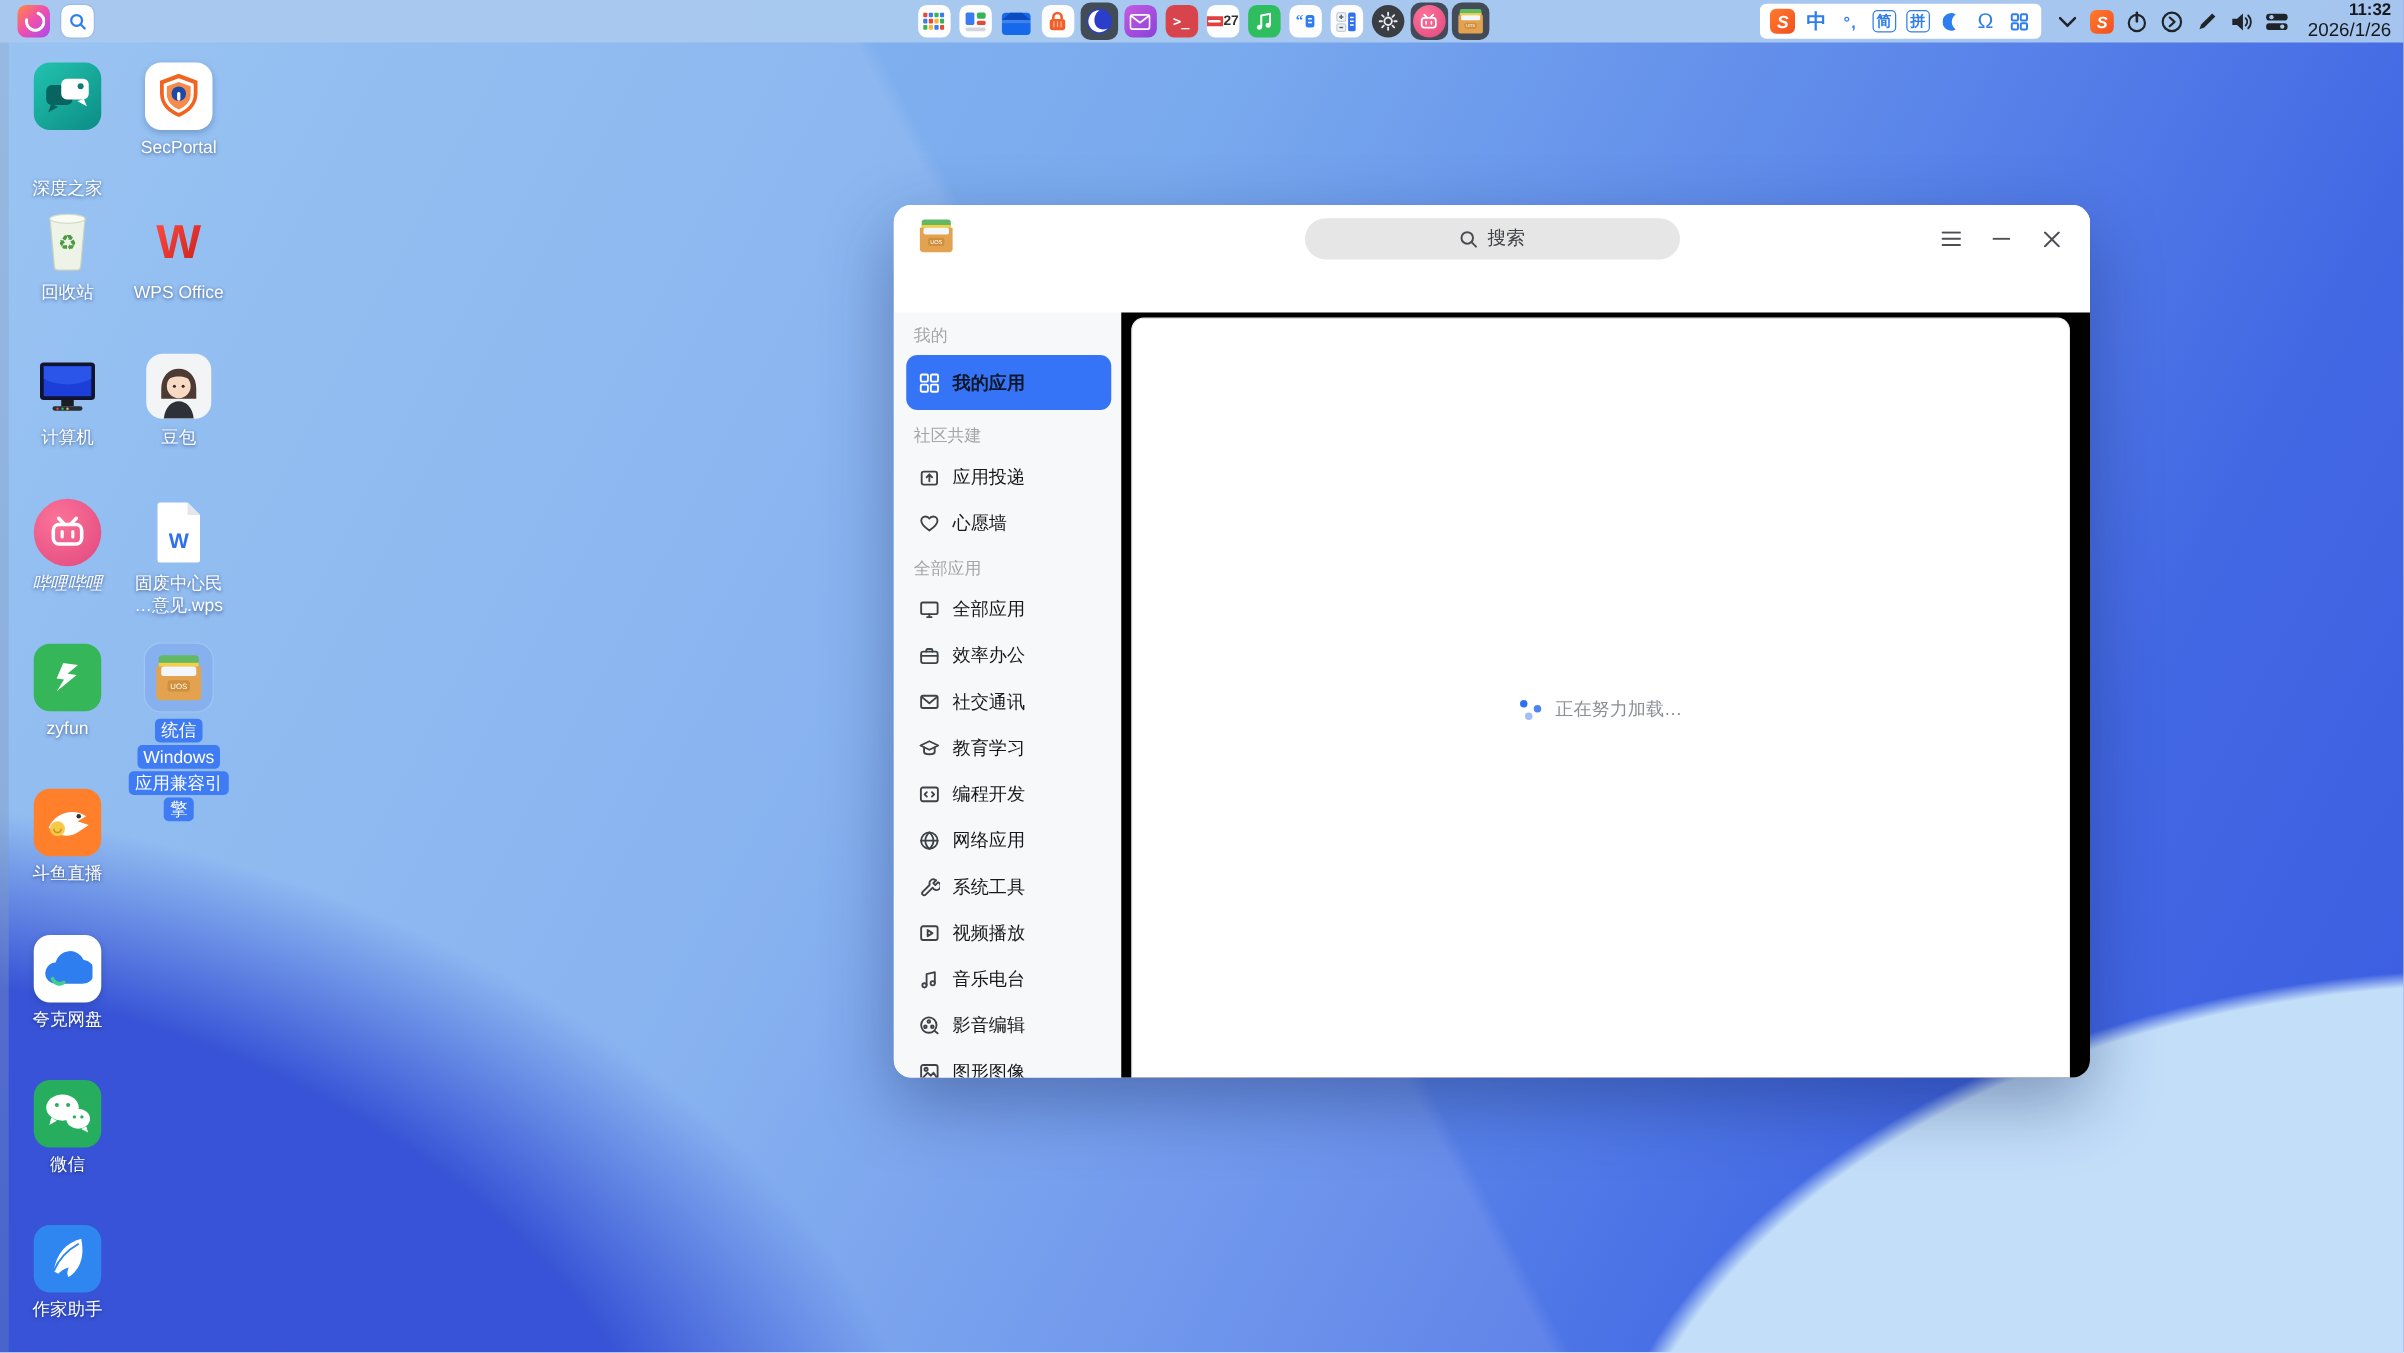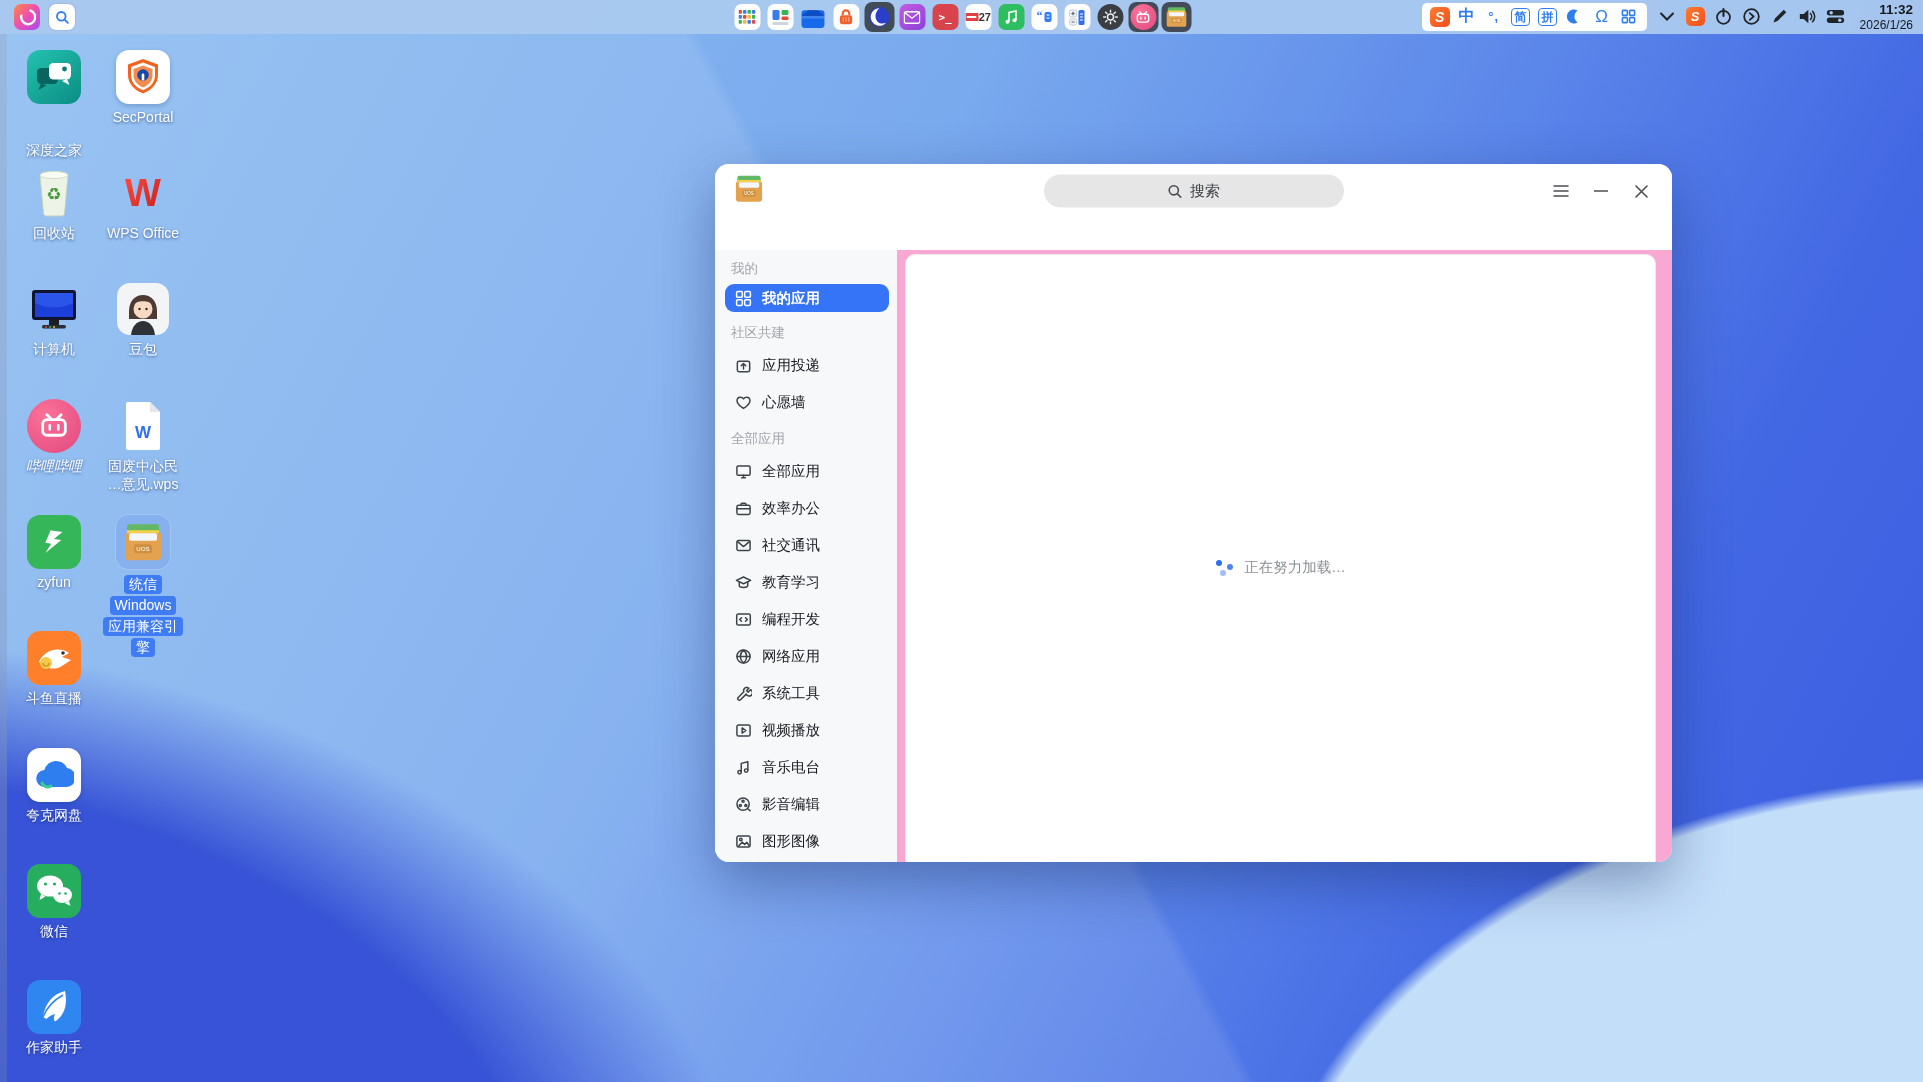--- a/index.html
+++ b/index.html
@@ -31,21 +31,21 @@
   .im-panel { background:#fff; border-radius:5px; height:28px; display:flex; align-items:center; padding:0 6px; gap:3px; }
   .im-item { min-width:24px; height:24px; display:flex; align-items:center; justify-content:center;
     color:#2f7ef0; font-size:16px; font-weight:bold; cursor:pointer; }
   .im-item.boxed span { border:1.6px solid #2f7ef0; border-radius:4px; font-size:12px; line-height:1; padding:2px 2.5px; }
   .im-sogou { width:20px; height:20px; border-radius:5px; background:linear-gradient(135deg,#ff7b2e,#f24e1e);
     color:#fff; font-size:14px; font-weight:bold; display:flex; align-items:center; justify-content:center; font-style:italic; }
   .tray { display:flex; align-items:center; gap:7px; }
   .tray-item { width:21px; height:21px; display:flex; align-items:center; justify-content:center; color:#1f2429; cursor:pointer; }
   .clock { text-align:right; color:#16191d; line-height:1.2; margin-left:4px; cursor:pointer; }
   .clock-time { font-size:13.5px; font-weight:bold; }
-  .clock-date { font-size:12px; }
+  .clock-date { font-size:15px; }
 
   
   .desk-item { position:absolute; width:88px; display:flex; flex-direction:column; align-items:center; cursor:pointer; }
   .di-badge { width:54px; height:54px; border-radius:13px; display:flex; align-items:center; justify-content:center; position:relative; }
   .di-badge.selected { background:rgba(125,165,235,.55); box-shadow:0 0 0 1px rgba(180,205,245,.5); }
   .di-label { margin-top:5px; font-size:14px; color:#fff; text-align:center; line-height:1.25;
     text-shadow:0 1px 3px rgba(8,30,90,.65); display:flex; flex-direction:column; align-items:center; }
   .chip { background:#3f7bf2; color:#fff; border-radius:4px; padding:0 5px; margin:1px 0; display:inline-block; line-height:1.35; text-shadow:none; }
 
   
@@ -67,23 +67,23 @@
     justify-content:center; gap:7px; color:#3f4246; font-size:15px; cursor:text; }
   .win-controls { position:absolute; right:16px; top:0; height:54px; display:flex; align-items:center; gap:10px; }
   .win-btn { width:30px; height:30px; display:flex; align-items:center; justify-content:center; color:#4c4f53; cursor:pointer; border-radius:7px; }
   .win-body { display:flex; height:644px;margin-top:32px; }
   .sidebar { width:182px; background:#f7f8f9; padding:8px 12px 8px 16px; flex-shrink:0; }
   .sec-label { font-size:13.5px; color:#a3a6ab; height:22px; line-height:22px; margin-top:10px; }
   .sec-label:first-child { margin-top:0; }
   .side-item { height:31px; margin:6px 0 0 0; display:flex; align-items:center; gap:10px; padding:0 8px 0 4px;
     font-size:14.5px; color:#15181c; border-radius:9px; cursor:pointer; }
   .side-item svg { flex-shrink:0; color:#3e4348; }
-  .side-item.active { background:#3574f6; color:#ffffff; font-weight:bold; height:28px; margin:4px -4px 2px -6px; padding-left:10px; }
+  .side-item.active { background:#3574f6; color:#0f172a; font-weight:bold; height:44px; margin:4px -4px 2px -6px; padding-left:10px; }
   .side-item.active svg { color:#fff; }
-  .content { flex:1; background:#f9a8d4; padding:4px 16px 14px 8px; }
+  .content { flex:1; background:#000000; padding:4px 16px 14px 8px; }
   .panel { width:100%; height:100%; background:#fff; border:1px solid #eaeaec; border-radius:10px;
     display:flex; align-items:center; justify-content:center; }
   .loading { display:flex; align-items:center; gap:11px; color:#8c8f94; font-size:14.5px; }
   .spinner { width:18px; height:18px; position:relative; animation:spin 1.1s linear infinite; }
   .spinner i { position:absolute; width:6px; height:6px; border-radius:50%; background:#2f6ff0; }
   .spinner i:nth-child(1){ left:1px; top:2px; }
   .spinner i:nth-child(2){ right:0; top:6px; opacity:.85; }
   .spinner i:nth-child(3){ left:5px; bottom:0; opacity:.45; }
   @keyframes spin { to { transform:rotate(360deg); } }
 </style>

